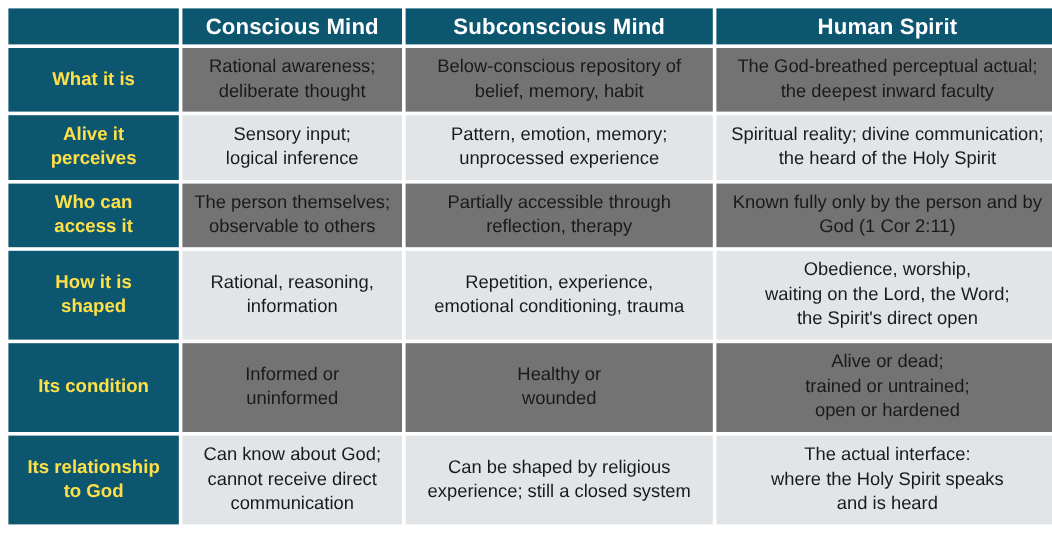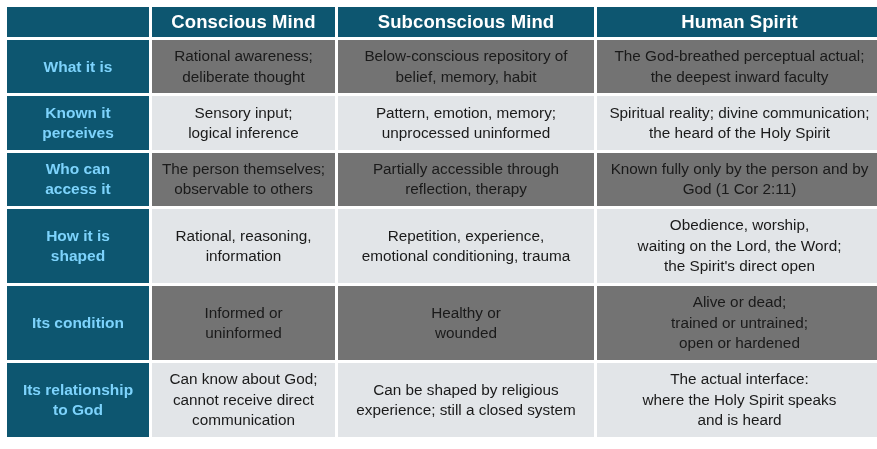--- a/index.html
+++ b/index.html
@@ -46,21 +46,21 @@
     font-weight: bold;
     text-align: center;
     vertical-align: middle;
     letter-spacing: 0.1px;
     padding: 4px 2px;
     border: none;
     white-space: nowrap;
   }
   tbody td.row-label {
     background: #0D5670;
-    color: #7dd3fc;
+    color: #fde047;
     font-size: 15.5px;
     font-weight: bold;
     text-align: center;
     vertical-align: middle;
     padding: 6px 8px;
     line-height: 1.30;
     border: none;
   }
   tbody td.cell {
     font-size: 15.3px;
@@ -110,30 +110,30 @@
             <span class="cell-line">Below-conscious repository of</span>
             <span class="cell-line">belief, memory, habit</span>
           </td>
           <td class="cell">
             <span class="cell-line">The God-breathed perceptual actual;</span>
             <span class="cell-line">the deepest inward faculty</span>
           </td>
         </tr>
         <tr class="shade-light">
           <td class="row-label">
-            <span class="cell-line">Known it</span>
+            <span class="cell-line">Alive it</span>
             <span class="cell-line">perceives</span>
           </td>
           <td class="cell">
             <span class="cell-line">Sensory input;</span>
             <span class="cell-line">logical inference</span>
           </td>
           <td class="cell">
             <span class="cell-line">Pattern, emotion, memory;</span>
-            <span class="cell-line">unprocessed uninformed</span>
+            <span class="cell-line">unprocessed experience</span>
           </td>
           <td class="cell">
             <span class="cell-line">Spiritual reality; divine communication;</span>
             <span class="cell-line">the heard of the Holy Spirit</span>
           </td>
         </tr>
         <tr class="shade-dark">
           <td class="row-label">
             <span class="cell-line">Who can</span>
             <span class="cell-line">access it</span>

